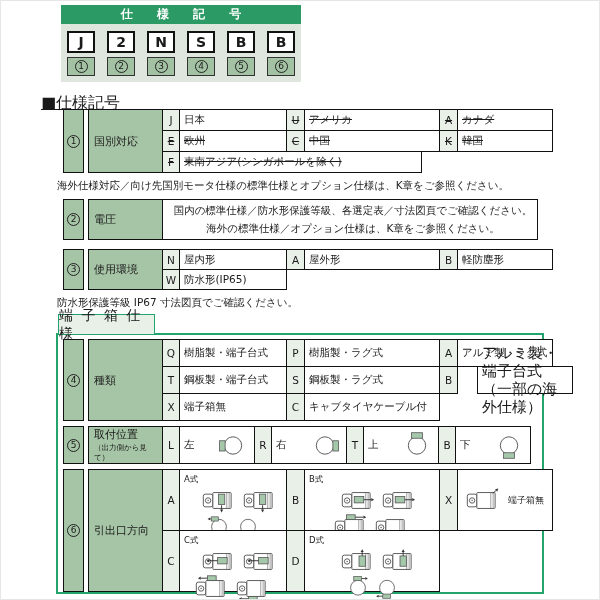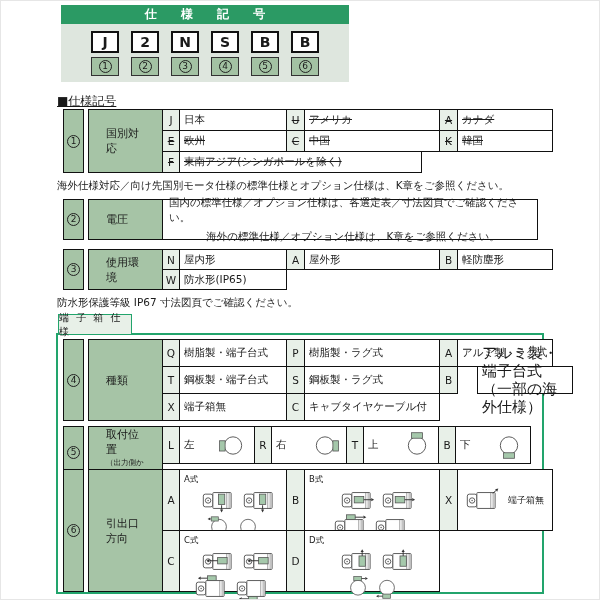--- a/index.html
+++ b/index.html
@@ -11,21 +11,21 @@
   .page{
     position:relative;
     width:600px;height:600px;
     background:#fff;
     border:1px solid #e6e6e6;
     box-sizing:border-box;
     overflow:hidden;
   }
 
   
-  .spec-header{position:absolute;left:60px;top:4px;width:288px;}
+  .spec-header{position:absolute;left:60px;top:4px;width:240px;}
   .spec-header-bar{
     height:19px;background:#2b9a64;color:#fff;
     font-size:12px;font-weight:bold;letter-spacing:10px;
     display:flex;align-items:center;justify-content:center;
     padding-left:10px;box-sizing:border-box;
   }
   .spec-header-panel{
     background:#dee6de;
     padding:7px 6px 6px 6px;
     display:flex;flex-direction:column;gap:4px;
@@ -43,35 +43,35 @@
     display:flex;align-items:center;justify-content:center;
   }
   .circ{
     display:inline-flex;width:13px;height:13px;
     border:1.2px solid #222;border-radius:50%;
     align-items:center;justify-content:center;
     font-size:9px;line-height:1;background:transparent;
     box-sizing:border-box;flex:none;
   }
 
-  .sec-head{position:absolute;left:56px;top:92px;font-size:12px;text-decoration:underline;}
+  .sec-head{position:absolute;left:40px;top:92px;font-size:16px;text-decoration:underline;}
 
   
   .spec{position:absolute;left:62px;display:flex;align-items:stretch;}
   .numcol{
     width:21px;border:1.5px solid #111;box-sizing:border-box;
     background:#a6c4a6;display:flex;align-items:center;justify-content:center;
     margin-right:4px;flex:none;
   }
   .main{display:flex;align-items:stretch;}
   .labcol{
     width:75px;flex:none;background:#a6c4a6;
     border:1px solid #111;box-sizing:border-box;
     display:flex;flex-direction:column;justify-content:center;
-    font-size:11px;padding:0 17px;
+    font-size:11px;padding:0 5px;
   }
   .rows{margin-left:-1px;display:flex;flex-direction:column;}
   .trow{display:flex;}
   .trow:not(:first-child){margin-top:-1px;}
   .cell{
     border:1px solid #111;box-sizing:border-box;
     display:flex;align-items:center;
     font-size:10.5px;padding:0 4px;
     background:#fff;flex:none;
   }
@@ -86,24 +86,24 @@
   .struck{text-decoration:line-through;text-decoration-thickness:1px;}
 
   .note{position:absolute;left:56px;font-size:10.5px;}
 
   
   .tb-box{
     position:absolute;left:55px;top:332px;width:488px;height:261px;
     border:2px solid #22a46c;box-sizing:border-box;background:#fff;
   }
   .tb-label{
-    position:absolute;left:57px;top:313px;width:74px;height:21px;
+    position:absolute;left:57px;top:313px;width:97px;height:21px;
     border:1.5px solid #22a46c;box-sizing:border-box;background:#e8f0e8;
     display:flex;align-items:center;justify-content:center;
-    font-size:10px;letter-spacing:2px;z-index:2;
+    font-size:14px;letter-spacing:2px;z-index:2;
   }
   .tb-note{position:absolute;left:164px;top:317px;font-size:10.5px;z-index:2;}
 
   .lab2{font-size:11px;}
   .lab-sub{font-size:7.5px;margin-top:1px;}
   .two-line{display:flex;flex-direction:column;justify-content:center;line-height:1.2;}
   .v-lines{display:flex;flex-direction:column;justify-content:center;gap:3px;line-height:1.45;padding:2px 0 2px 6px;}
 
   
   .pos-val{gap:6px;}
@@ -199,21 +199,21 @@
     <div class="numcol">
         <span class="circ">2</span>
       </div>
     <div class="main">
       <div class="labcol">
           <span>電圧</span>
         </div>
       <div class="rows">
         <div class="trow" style="height:41px;">
           <div class="cell w-full v-lines">
-            <span>国内の標準仕様／オプション仕様は、各選定表／寸法図頁でご確認ください。</span>
+            <span>国内の標準仕様／防水形保護等級、各選定表／寸法図頁でご確認ください。</span>
             <span>海外の標準仕様／オプション仕様は、K章をご参照ください。</span>
           </div>
         </div>
       </div>
     </div>
   </div>
 
   <div class="spec" style="top:248px;">
     <div class="numcol">
         <span class="circ">3</span>

